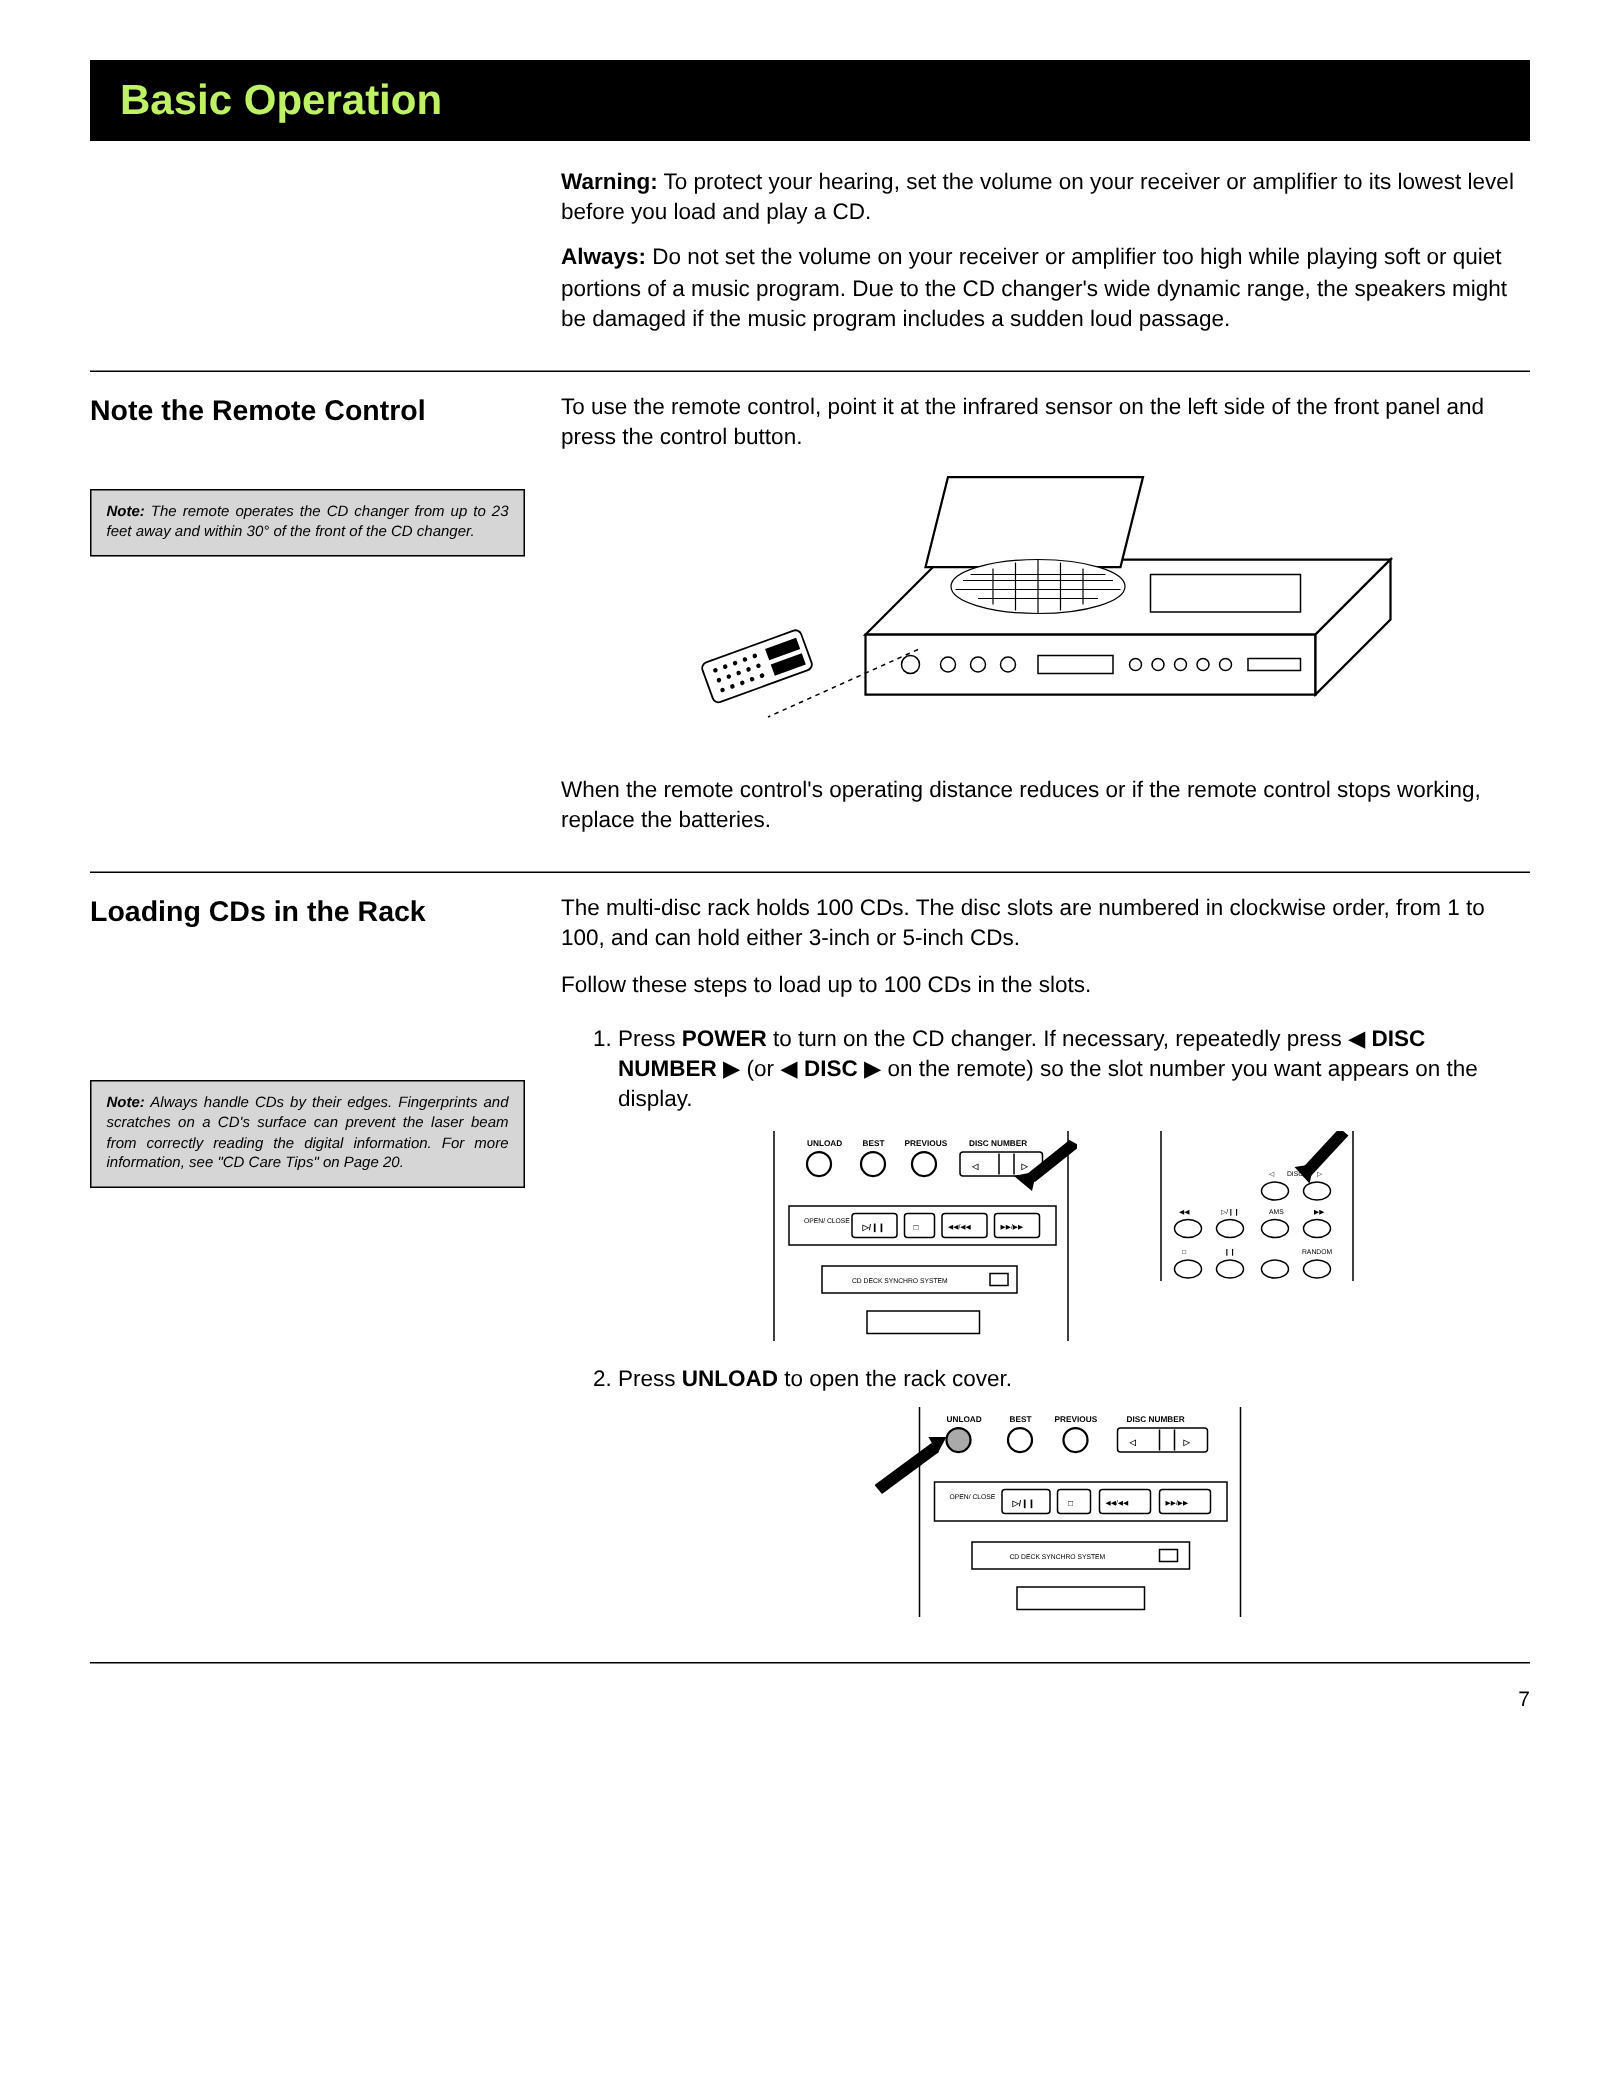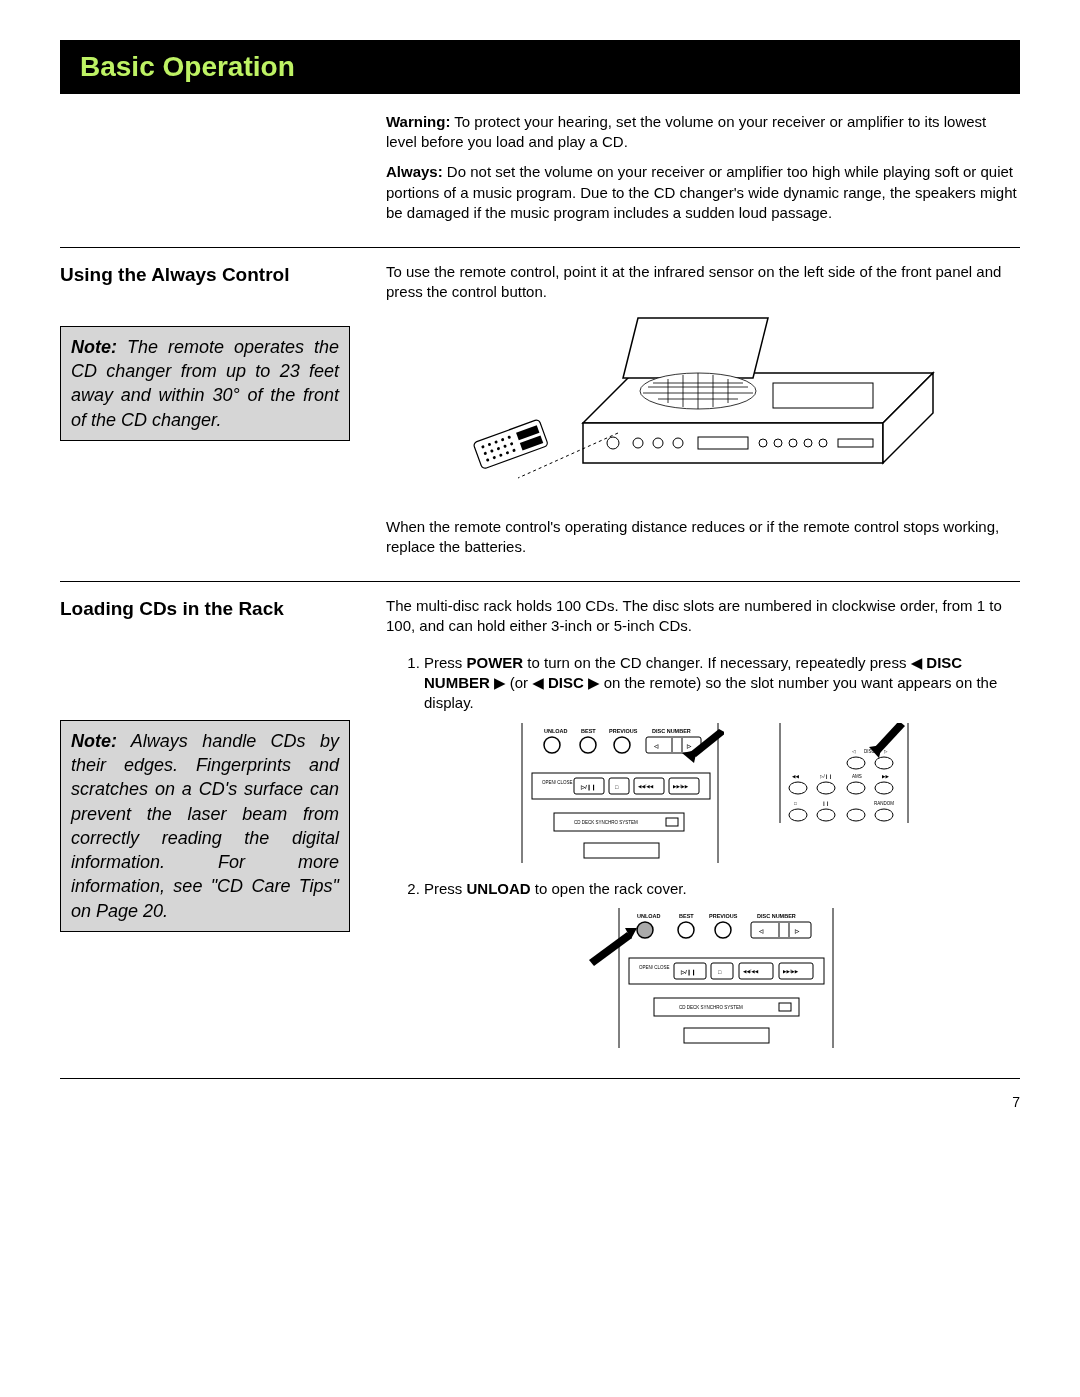--- a/index.html
+++ b/index.html
@@ -15,40 +15,40 @@
   .title-bar {
     background: #000;
     color: #bef264;
     font-weight: bold;
     font-size: 28px;
     padding: 8px 20px;
     margin-bottom: 18px;
   }
   .two-col {
     display: flex;
-    gap: 36px;
+    gap: 24px;
   }
   .left {
     width: 290px;
     flex-shrink: 0;
   }
   .right {
     flex: 1;
   }
   .section-heading {
     font-weight: bold;
     font-size: 19px;
     margin: 0 0 8px 0;
   }
   .note-box {
     background: #d6d6d6;
     border: 1px solid #000;
     padding: 8px 10px;
     font-style: italic;
-    font-size: 18px;
+    font-size: 10px;
     text-align: justify;
     text-justify: inter-word;
     line-height: 1.35;
   }
   .note-box b { font-style: italic; }
   hr.rule {
     border: none;
     border-top: 1px solid #000;
     margin: 14px 0;
   }
@@ -93,21 +93,21 @@
   <div class="right">
     <p><b>Warning:</b><span> To protect your hearing, set the volume on your receiver or amplifier to its lowest level before you load and play a CD.</span></p>
     <p><b>Always:</b><span> Do not set the volume on your receiver or amplifier too high while playing soft or quiet portions of a music program. Due to the CD changer's wide dynamic range, the speakers might be damaged if the music program includes a sudden loud passage.</span></p>
   </div>
 </div>
 
 <hr class="rule">
 
 <div class="two-col">
   <div class="left">
-    <div class="section-heading">Using the Always Control</div>
+    <div class="section-heading">Note the Remote Control</div>
     <div style="height:30px"></div>
     <div class="note-box">
       <b>Note:</b><span> The remote operates the CD changer from up to 23 feet away and within 30° of the front of the CD changer.</span>
     </div>
   </div>
   <div class="right">
     <p>To use the remote control, point it at the infrared sensor on the left side of the front panel and press the control button.</p>
 
     <div class="illus-center">
       <svg class="device-svg illus" viewBox="0 0 480 190">
@@ -181,20 +181,21 @@
 <div class="two-col">
   <div class="left">
     <div class="section-heading">Loading CDs in the Rack</div>
     <div style="height:90px"></div>
     <div class="note-box">
       <b>Note:</b><span> Always handle CDs by their edges. Fingerprints and scratches on a CD's surface can prevent the laser beam from correctly reading the digital information. For more information, see "CD Care Tips" on Page 20.</span>
     </div>
   </div>
   <div class="right">
     <p>The multi-disc rack holds 100 CDs. The disc slots are numbered in clockwise order, from 1 to 100, and can hold either 3-inch or 5-inch CDs.</p>
+    <p>Follow these steps to load up to 100 CDs in the slots.</p>
     <ol class="steps">
       <li>
         <span>Press </span><b>POWER</b><span> to turn on the CD changer. If necessary, repeatedly press </span>
         <span style="font-family:Arial">◀</span> <b>DISC NUMBER</b> <span>▶</span><span> (or </span>
         <span>◀</span> <b>DISC</b> <span>▶</span><span> on the remote) so the slot number you want appears on the display.</span>
 
         <div class="illus-row">
 
           <svg class="small-panel" viewBox="0 0 210 140">
             <rect x="0" y="0" width="210" height="140" fill="#fff"></rect>

